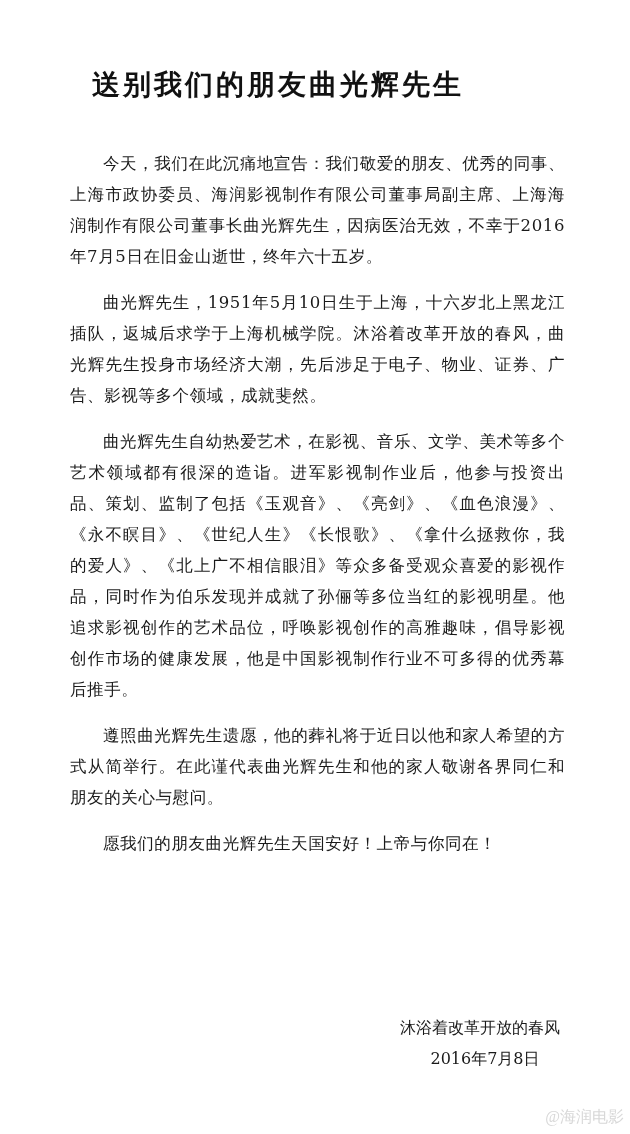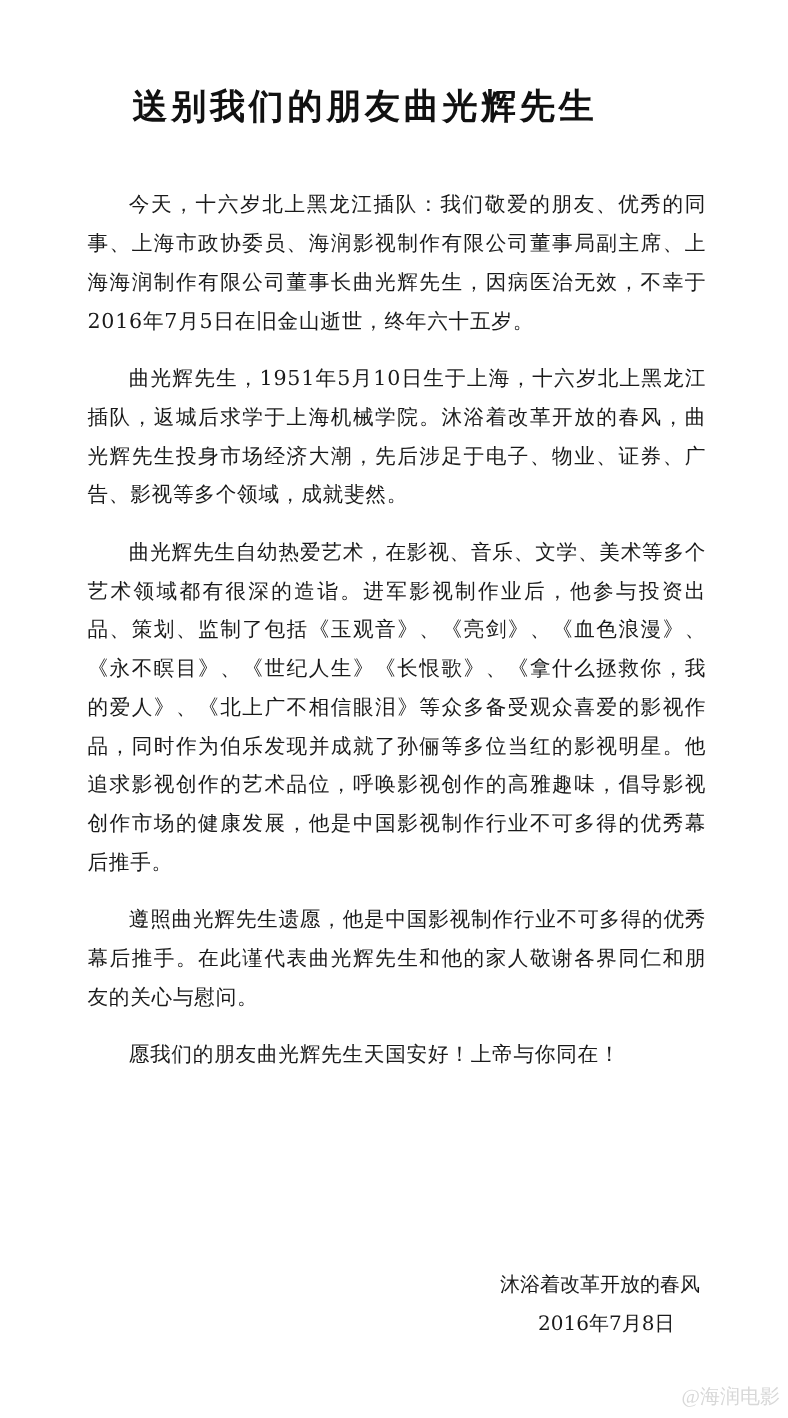--- a/index.html
+++ b/index.html
@@ -5,21 +5,21 @@
   html, body { margin: 0; padding: 0; background: #ffffff; }
   body {
     width: 630px; height: 1134px; position: relative; overflow: hidden;
     font-family: "DejaVu Serif", "Liberation Serif", serif;
     color: #1a1a1a;
   }
   .title {
     position: absolute; left: 0; top: 66px; width: 556px;
     text-align: center;
     font-family: "DejaVu Sans", "Liberation Sans", sans-serif;
-    font-size: 28px; font-weight: bold; letter-spacing: 3px; color: #111; padding-left: 14px;
+    font-size: 28px; font-weight: bold; letter-spacing: 3px; color: #111;
   }
   .body {
     position: absolute; left: 70px; top: 148px; width: 495px;
   }
   .para {
     margin: 0 0 15px 0;
     font-size: 16.5px; line-height: 31px;
     text-indent: 2em;
     text-align: justify;
     letter-spacing: 0.6px;
@@ -35,24 +35,24 @@
     font-family: Liberation Serif, serif;
     font-size: 16px; color: #d8d8d8; letter-spacing: 0;
   }
 </style>
 </head>
 <body>
 
 <div class="title">送别我们的朋友曲光辉先生</div>
 
 <div class="body">
-  <p class="para">今天，十六岁北上黑龙江插队：我们敬爱的朋友、优秀的同事、上海市政协委员、海润影视制作有限公司董事局副主席、上海海润制作有限公司董事长曲光辉先生，因病医治无效，不幸于2016年7月5日在旧金山逝世，终年六十五岁。</p>
+  <p class="para">今天，我们在此沉痛地宣告：我们敬爱的朋友、优秀的同事、上海市政协委员、海润影视制作有限公司董事局副主席、上海海润制作有限公司董事长曲光辉先生，因病医治无效，不幸于2016年7月5日在旧金山逝世，终年六十五岁。</p>
   <p class="para">曲光辉先生，1951年5月10日生于上海，十六岁北上黑龙江插队，返城后求学于上海机械学院。沐浴着改革开放的春风，曲光辉先生投身市场经济大潮，先后涉足于电子、物业、证券、广告、影视等多个领域，成就斐然。</p>
   <p class="para">曲光辉先生自幼热爱艺术，在影视、音乐、文学、美术等多个艺术领域都有很深的造诣。进军影视制作业后，他参与投资出品、策划、监制了包括《玉观音》、《亮剑》、《血色浪漫》、《永不瞑目》、《世纪人生》《长恨歌》、《拿什么拯救你，我的爱人》、《北上广不相信眼泪》等众多备受观众喜爱的影视作品，同时作为伯乐发现并成就了孙俪等多位当红的影视明星。他追求影视创作的艺术品位，呼唤影视创作的高雅趣味，倡导影视创作市场的健康发展，他是中国影视制作行业不可多得的优秀幕后推手。</p>
-  <p class="para">遵照曲光辉先生遗愿，他是中国影视制作行业不可多得的优秀幕后推手。在此谨代表曲光辉先生和他的家人敬谢各界同仁和朋友的关心与慰问。</p>
+  <p class="para">遵照曲光辉先生遗愿，他的葬礼将于近日以他和家人希望的方式从简举行。在此谨代表曲光辉先生和他的家人敬谢各界同仁和朋友的关心与慰问。</p>
   <p class="para" style="margin-top:9px;">愿我们的朋友曲光辉先生天国安好！上帝与你同在！</p>
 </div>
 
 <div class="sign">
   <div>沐浴着改革开放的春风</div>
   <div class="date">2016年7月8日</div>
 </div>
 
 <div class="watermark">@海润电影</div>
 

